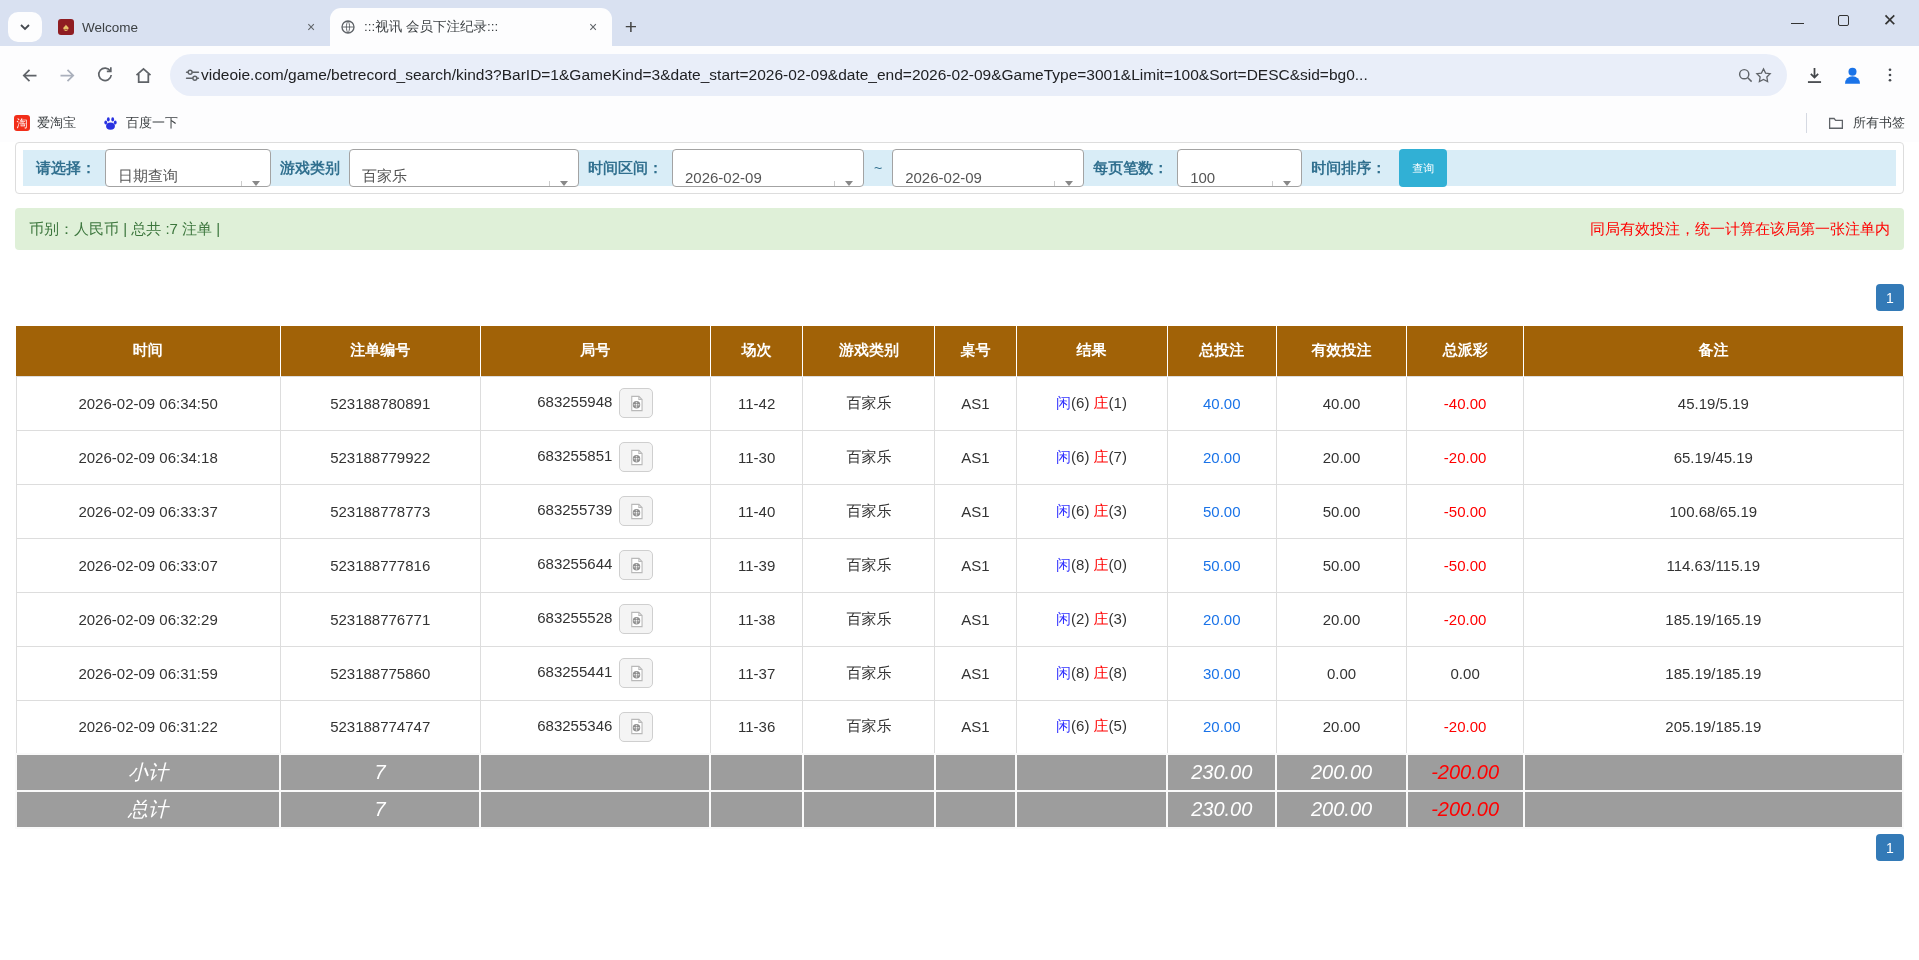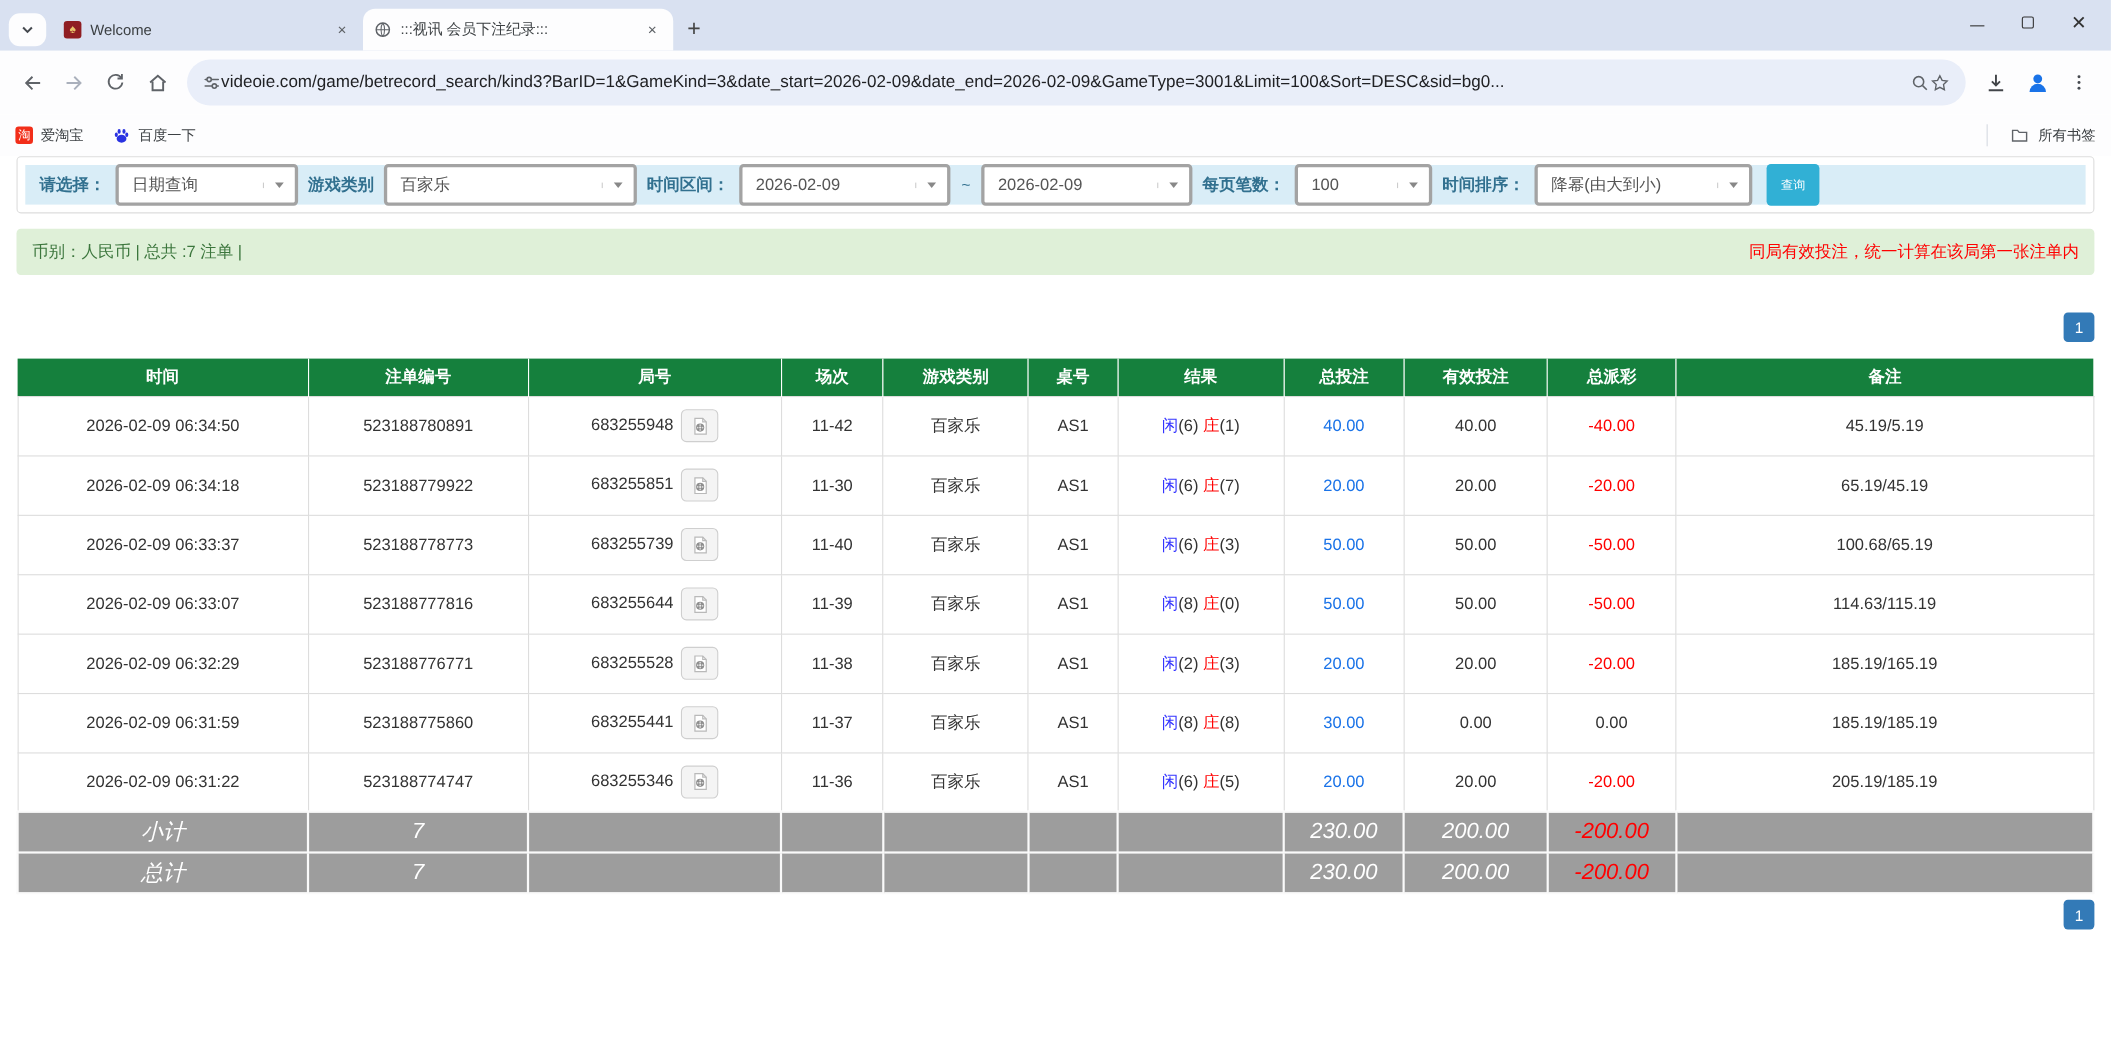--- a/index.html
+++ b/index.html
@@ -47,40 +47,40 @@
   .bm-sep { width:1px; height:20px; background:#d5d9e2; margin-right:12px; }
 
   
   .content { padding:0 15px; }
   .page-title { font-size:25px; font-weight:400; color:#222; margin:26px 0 16px; }
 
   .filter-panel { border:1px solid #ddd; border-radius:4px; background:#fff; padding:7px; }
   .filter-bar { background:#d9edf7; height:36px; display:flex; align-items:center; padding:0 13px; gap:9px; }
   .flabel { color:#31708f; font-weight:bold; font-size:15px; white-space:nowrap; }
   .fsep { color:#31708f; font-size:14px; margin:0 1px; }
-  .sel { background:#fff; border:3px solid #a3a3a3; border-radius:4px; height:38px; display:flex; align-items:center; cursor:pointer; }
+  .sel { background:#fff; border:1px solid #a3a3a3; border-radius:4px; height:38px; display:flex; align-items:flex-end; cursor:pointer; }
   .sel .val { padding:0 12px; font-size:15px; color:#555; flex:1; display:flex; align-items:center; white-space:nowrap; overflow:hidden; }
   .sel .arr { width:29px; border-left:1px solid #ccc; display:flex; align-items:center; justify-content:center; }
   .caret { width:0; height:0; border-left:4px solid transparent; border-right:4px solid transparent; border-top:5px solid #888; }
   .btn-search { background:#31b0d5; color:#fff; border:none; border-radius:4px; height:38px; padding:0 13px;
     font-size:11px; cursor:pointer; margin-left:4px; font-family:inherit; }
 
   .summary { background:#dff0d8; border-radius:4px; height:42px; margin-top:14px; display:flex; align-items:center;
     justify-content:space-between; padding:0 14px; font-size:15px; }
   .summary .s-left { color:#3c763d; }
   .summary .s-right { color:#ff0000; }
 
   .pager { display:flex; justify-content:flex-end; }
   .pager.top { margin-top:34px; margin-bottom:15px; }
   .pager.bottom { margin-top:5px; }
   .page-btn { min-width:28px; height:27px; background:#337ab7; color:#fff; border-radius:4px; font-size:14px;
     display:flex; align-items:center; justify-content:center; cursor:pointer; }
 
   table.bet-table { width:100%; border-collapse:collapse; font-size:15px; color:#333; table-layout:fixed; }
-  .bet-table thead th { background:#15803d; color:#fff; font-weight:bold; height:34px; font-size:15px;
+  .bet-table thead th { background:#a16207; color:#fff; font-weight:bold; height:50px; font-size:15px;
     border-right:1px solid #fff; }
   .bet-table thead th:last-child { border-right:none; }
   .bet-table tbody td { height:54px; text-align:center; border:1px solid #ddd; background:#fff; overflow:hidden; white-space:nowrap; }
   .bet-table tfoot td { height:37px; background:#9d9d9d; color:#fff; text-align:center; border:2px solid #fafafa; font-size:20px;font-style:italic; }
   .neg { color:#ff0000; }
   .link { color:#1a73e8; text-decoration:none; cursor:pointer; }
   .res-p { color:#3333ff; }
   .res-b { color:#ff0000; }
   .video-btn { display:inline-flex; align-items:center; justify-content:center; width:34px; height:30px;
     border:1px solid #cfcfcf; border-radius:5px; background:#f4f4f4; vertical-align:middle; margin-left:7px; cursor:pointer; }
@@ -252,26 +252,20 @@
           </span>
       </span>
       <span class="flabel">每页笔数：</span>
       <span class="sel" style="width:125px">
         <span class="val">100</span>
         <span class="arr">
             <span class="caret"></span>
           </span>
       </span>
       <span class="flabel">时间排序：</span>
-      <span class="sel" style="width:198px">
-        <span class="val">降幂(由大到小)</span>
-        <span class="arr">
-            <span class="caret"></span>
-          </span>
-      </span>
       <button class="btn-search">查询</button>
     </div>
   </div>
 
   <div class="summary">
     <span class="s-left">币别：人民币 | 总共 :7 注单 |</span>
     <span class="s-right">同局有效投注，统一计算在该局第一张注单内</span>
   </div>
 
   <div class="pager top">

